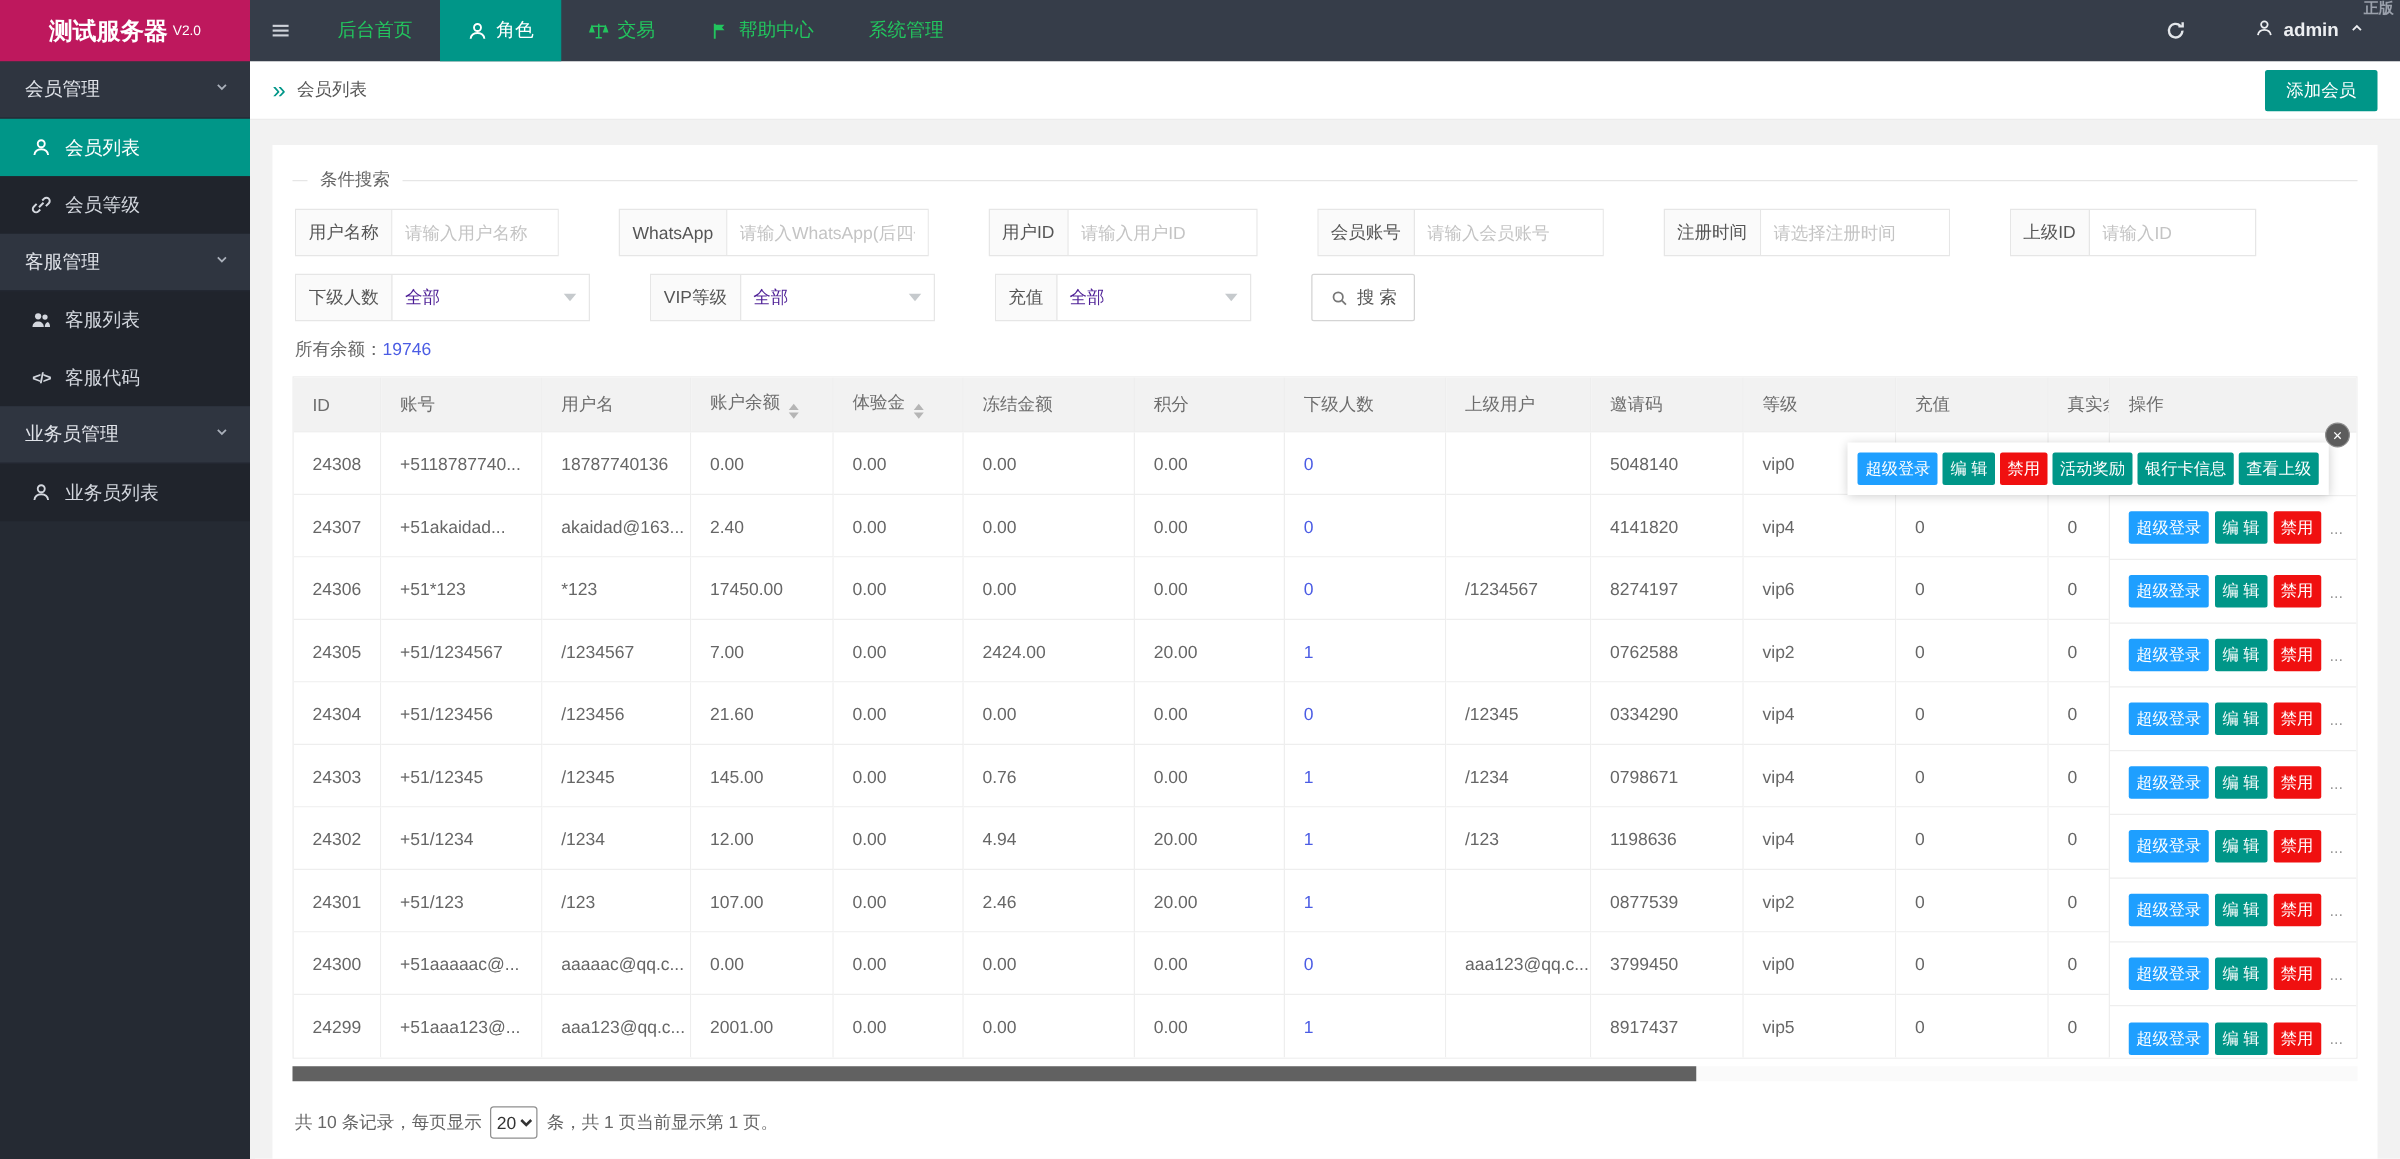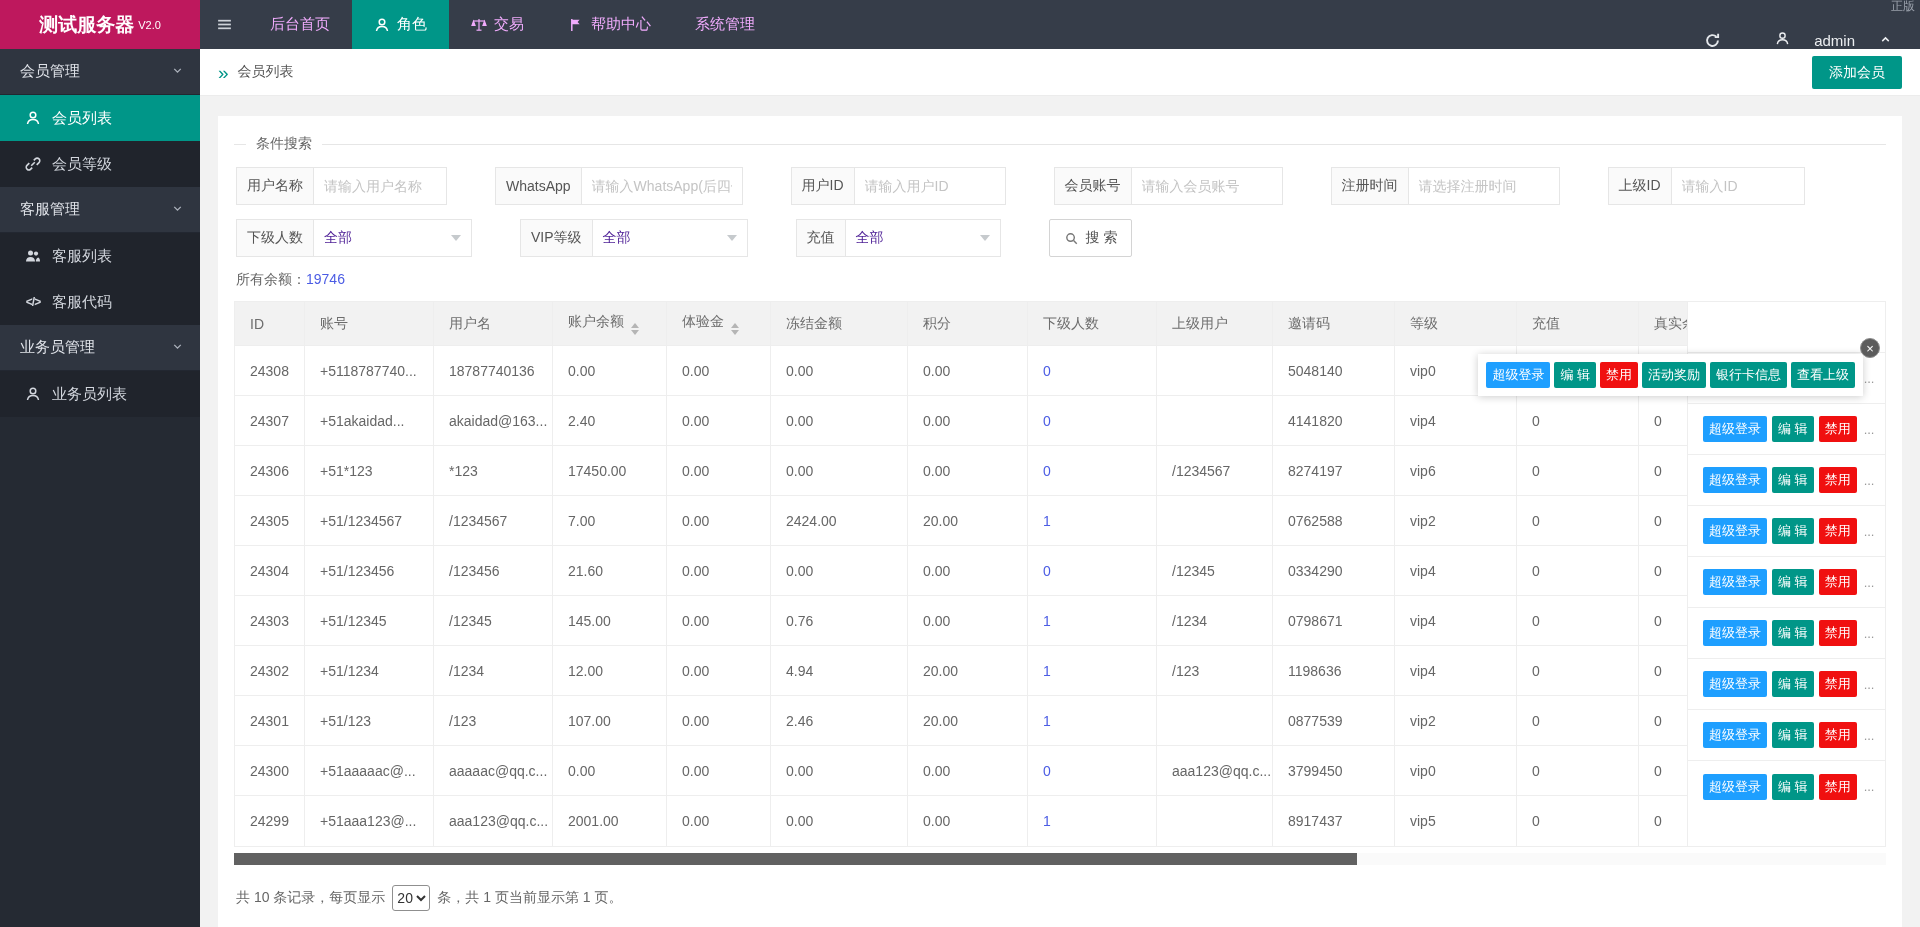--- a/index.html
+++ b/index.html
@@ -9,28 +9,28 @@
     font-family:"Liberation Sans","DejaVu Sans",sans-serif;
     background:#f2f2f2; color:#666;
   }
   
   .topbar { position:fixed; top:0; left:0; right:0; height:49px; background:#363d49; display:flex; align-items:stretch; z-index:60; }
   .logo { width:200px; background:#be185d; color:#fff; display:flex; align-items:center; justify-content:center; font-size:19px; font-weight:bold; flex:none; }
   .logo sup { font-size:11px; font-weight:normal; margin-left:4px; }
   .hamburger { width:48px; display:flex; align-items:center; justify-content:center; color:#cfd3da; cursor:pointer; }
   .hamburger svg { width:17px; height:17px; }
   .nav-items { display:flex; align-items:stretch; }
-  .nav-item { display:flex; align-items:center; gap:7px; padding:0 22px; color:#f0abfc; font-size:15px; cursor:pointer; }
+  .nav-item { display:flex; align-items:center; gap:7px; padding:0 22px; color:#22c55e; font-size:15px; cursor:pointer; }
   .nav-item.active { background:#009688; color:#fff; }
   .nav-ic { display:flex; }
   .nav-ic svg { width:16px; height:16px; }
-  .topbar-right { margin-left:auto; display:flex; align-items:flex-end; position:relative; }
+  .topbar-right { margin-left:auto; display:flex; align-items:center; position:relative;font-weight:bold; }
   .refresh-btn { width:58px; display:flex; align-items:center; justify-content:center; color:#e3e6ea; cursor:pointer; }
   .refresh-btn svg { width:17px; height:17px; }
-  .user-box { display:flex; align-items:center; gap:24px; padding:0 28px 0 34px; color:#eceef1; font-size:15px; cursor:pointer; }
+  .user-box { display:flex; align-items:center; gap:8px; padding:0 28px 0 34px; color:#eceef1; font-size:15px; cursor:pointer; }
   .user-box svg { width:15px; height:15px; }
   .chev-up svg { width:13px; height:13px; }
   .corner-tag { position:absolute; top:-2px; right:5px; color:#9aa0ab; font-size:12px; }
   
   .sidebar { position:fixed; top:49px; left:0; bottom:0; width:200px; background:#252a33; z-index:55; }
   .side-group { height:46px; display:flex; align-items:center; justify-content:space-between; padding:0 16px 0 20px; background:#2f3540; color:#e0e3e9; font-size:15px; cursor:pointer; border-bottom:1px solid #222731; }
   .side-group svg { width:13px; height:13px; color:#aab0ba; }
   .side-item { height:46px; display:flex; align-items:center; gap:10px; padding:0 16px 0 24px; background:#20242c; color:#d3d7de; font-size:15px; cursor:pointer; }
   .side-item.active { background:#009688; color:#fff; }
   .side-ic { display:flex; width:18px; justify-content:center; }
@@ -505,20 +505,21 @@
                   <td>8917437</td>
                   <td>vip5</td>
                   <td>0</td>
                   <td>0</td>
                   <td></td>
                 </tr>
               </tbody>
           </table>
         </div>
         <div class="op-col">
+          <div class="op-head">操作</div>
           <div id="op-rows">
               <div class="op-row"></div>
               <div class="op-row">
                 <button class="btn blue">超级登录</button>
                 <button class="btn teal">编 辑</button>
                 <button class="btn red">禁用</button>
                 <span class="more-dots">...</span>
               </div>
               <div class="op-row">
                 <button class="btn blue">超级登录</button>

